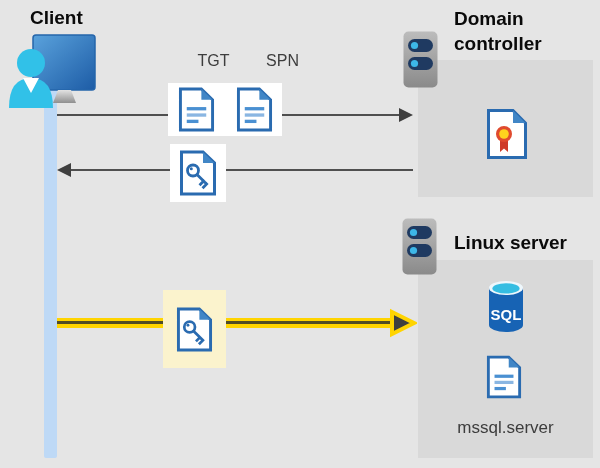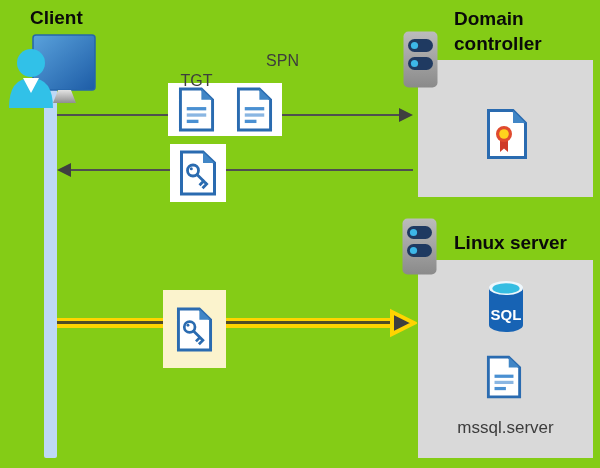--- a/index.html
+++ b/index.html
@@ -1,28 +1,28 @@
 <!DOCTYPE html>
 <html><head>
 <meta charset="utf-8">
 <style>
   html,body{margin:0;padding:0;background:#fff;font-family:"Liberation Sans",sans-serif;}
-  #canvas{position:relative;width:600px;height:468px;background:#84cc16;overflow:hidden;}
+  #canvas{position:relative;width:600px;height:468px;background:#e5e5e5;overflow:hidden;}
 
   .abs{position:absolute;}
 
   
   .h-label{font-weight:bold;font-size:19px;color:#0a0a0a;line-height:25px;z-index:4;}
   .t-label{font-size:16px;color:#3d3d3d;text-align:center;z-index:4;}
   .file-label{font-size:17px;color:#3d3d3d;text-align:center;z-index:2;}
 
   #client-label{left:30px;top:5px;}
   #dc-label{left:454px;top:6px;width:132px;}
   #linux-label{left:454px;top:230px;width:142px;}
-  #tgt-label{left:169px;top:52px;width:55px;margin-top:20px;}
+  #tgt-label{left:186px;top:52px;width:55px;}
   #spn-label{left:244px;top:52px;width:55px;text-align:right;}
   #keytab-label{left:418px;top:418px;width:175px;}
 
   
   .zone{background:#d9d9d9;z-index:1;}
   #dc-zone{left:418px;top:60px;width:175px;height:137px;}
   #linux-zone{left:418px;top:260px;width:175px;height:198px;}
 
   
   #session-line{left:44px;top:85px;width:13px;height:373px;background:#bed9f6;border-radius:2px;z-index:1;}

